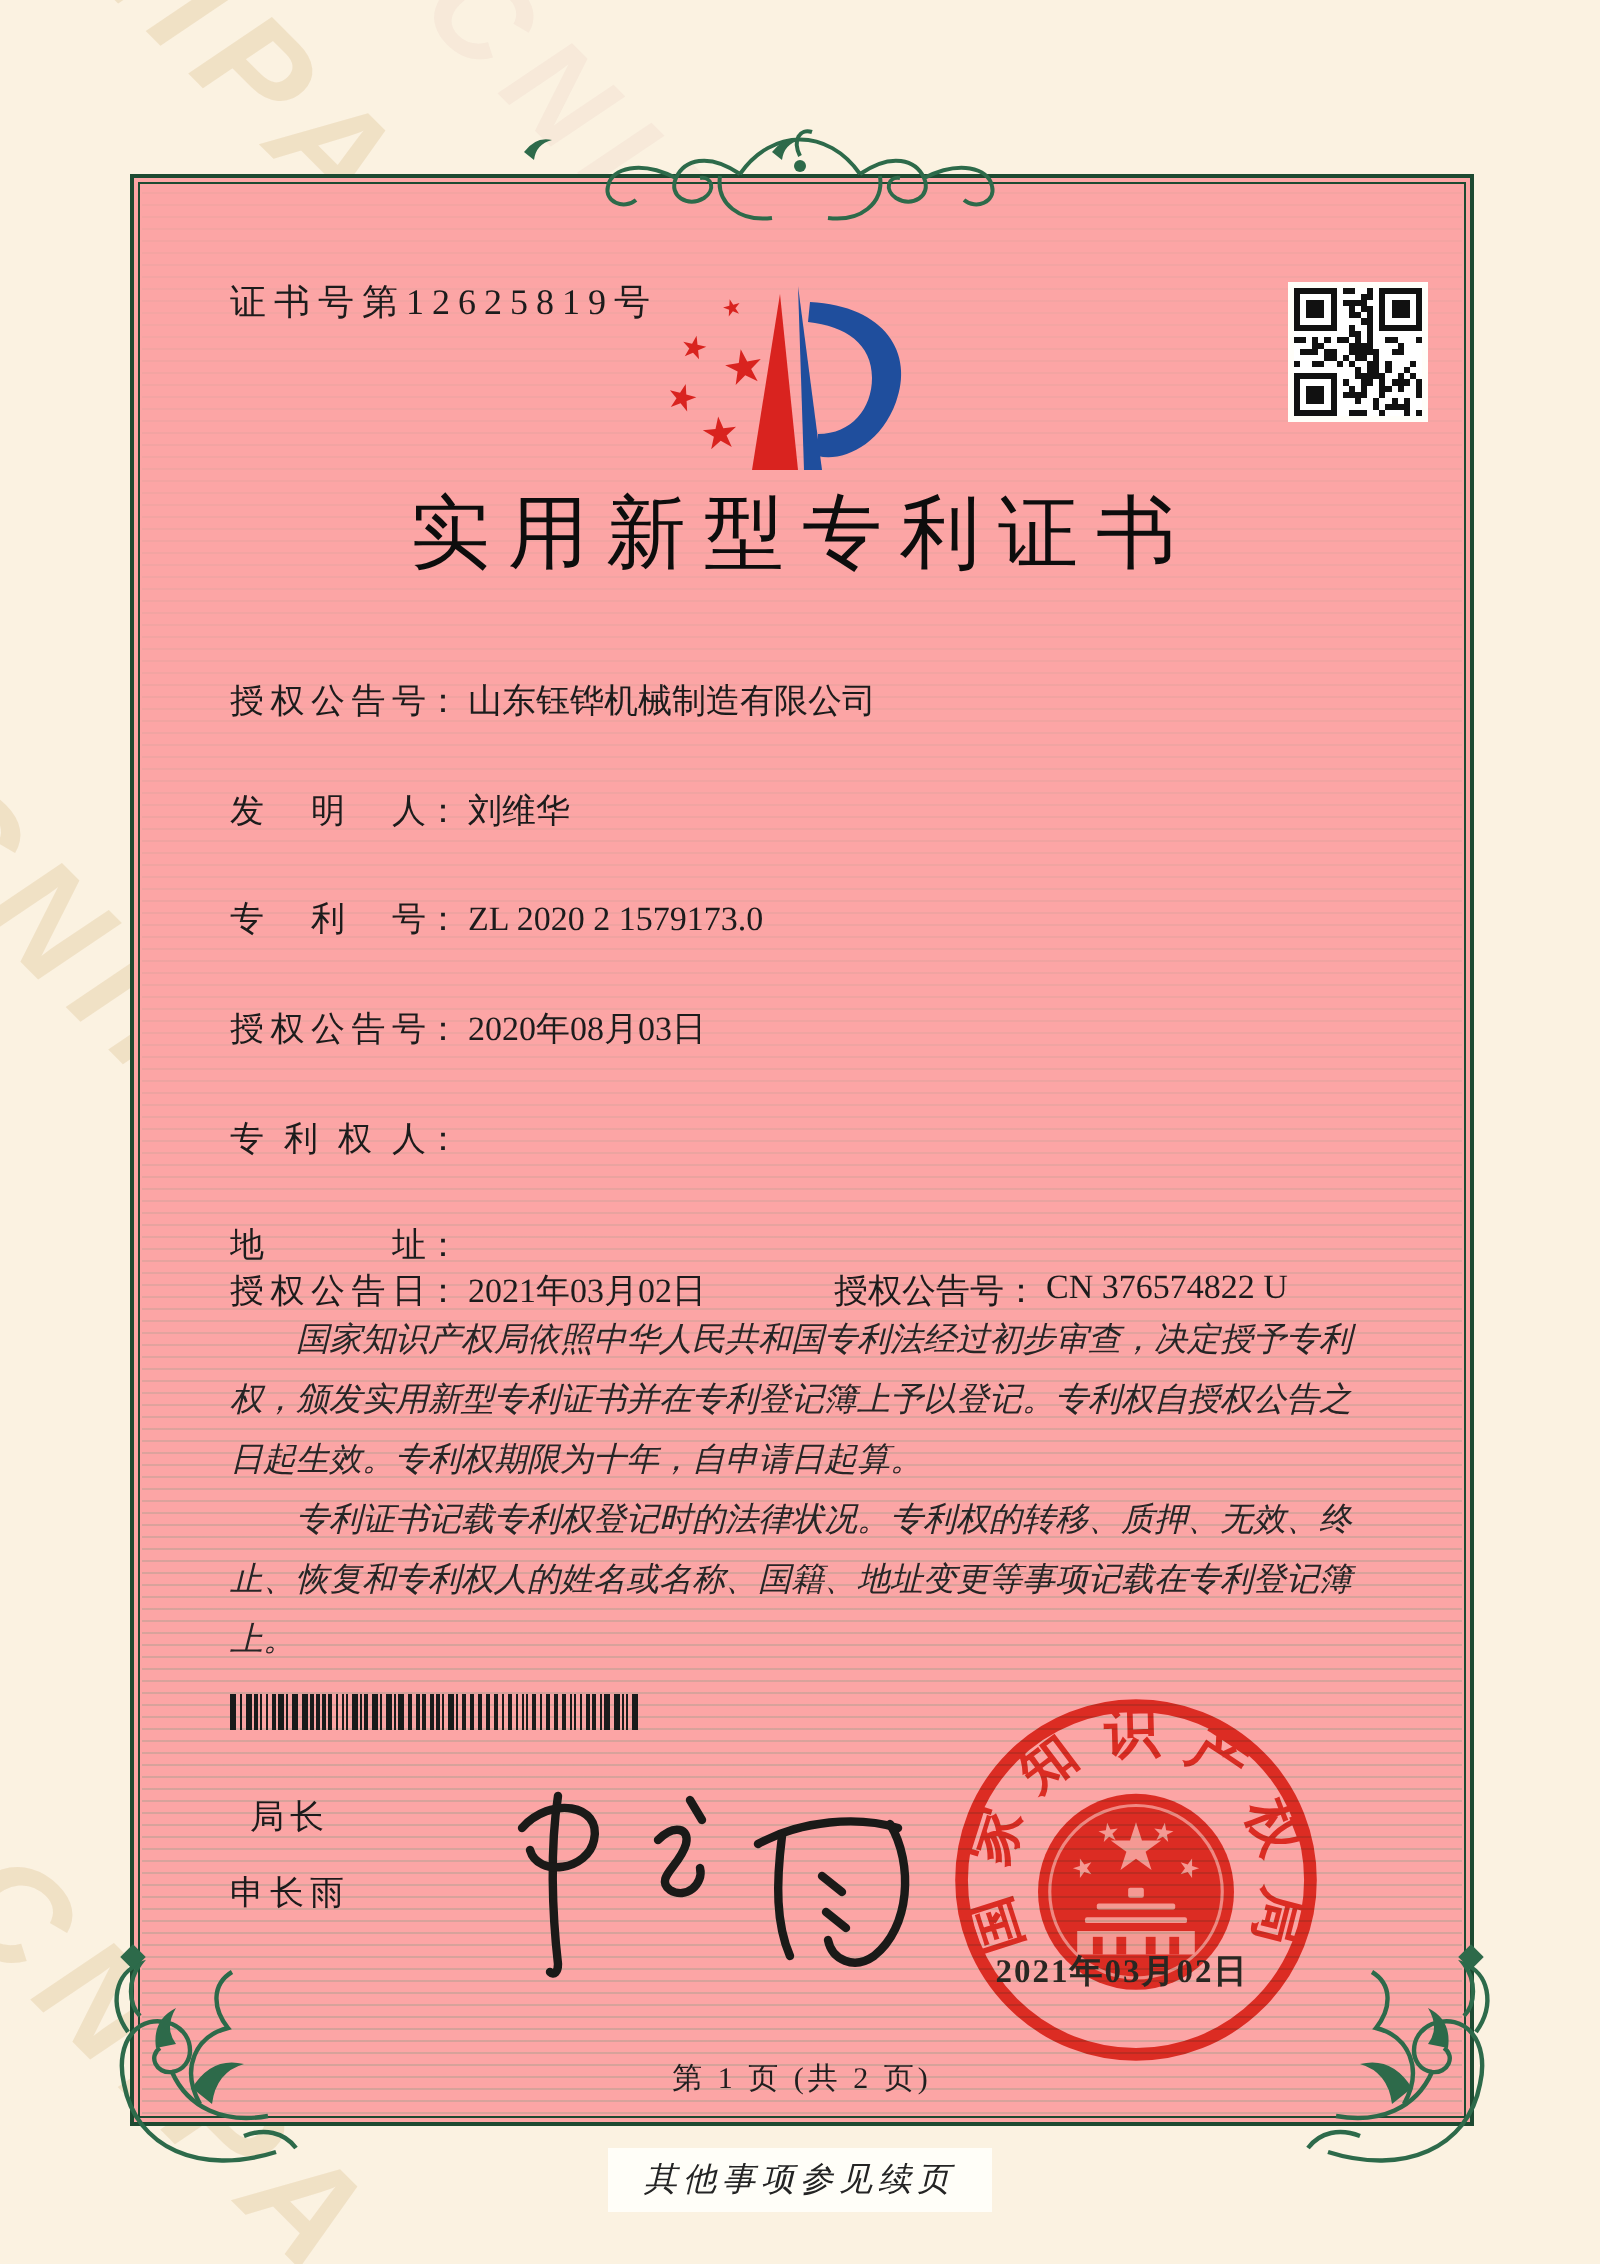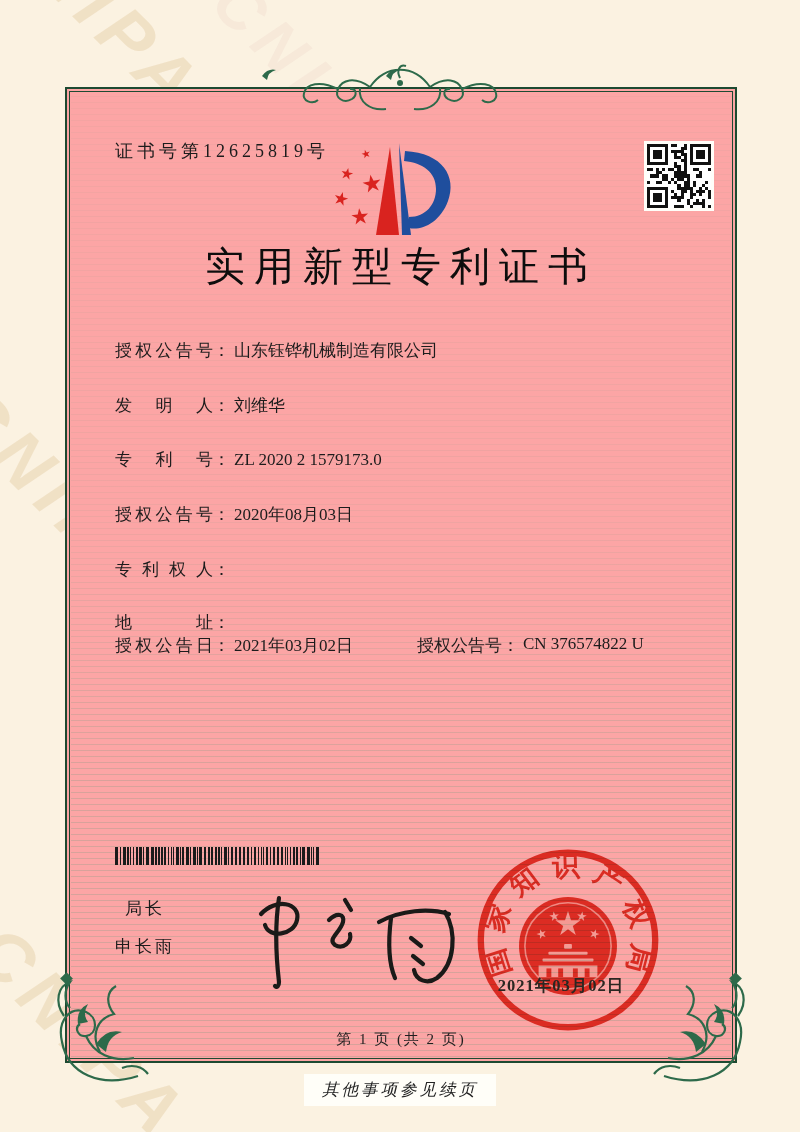--- a/index.html
+++ b/index.html
@@ -264,20 +264,24 @@
         <span class="colon">：</span>
       <span>2021年03月02日</span>
       <span class="pair2">
         <span>授权公告号</span>
           <span class="colon">：</span>
         <span>CN 376574822 U</span>
       </span>
     </div>
   </div>
 
+  <div class="paras">
+    <p>国家知识产权局依照中华人民共和国专利法经过初步审查，决定授予专利权，颁发实用新型专利证书并在专利登记簿上予以登记。专利权自授权公告之日起生效。专利权期限为十年，自申请日起算。</p>
+    <p>专利证书记载专利权登记时的法律状况。专利权的转移、质押、无效、终止、恢复和专利权人的姓名或名称、国籍、地址变更等事项记载在专利登记簿上。</p>
+  </div>
 
   <div class="barcode" id="barcode"><i style="width:3px;margin-right:2px"></i><i style="width:1px;margin-right:2px"></i><i style="width:3px;margin-right:1px"></i><i style="width:2px;margin-right:1px"></i><i style="width:1px;margin-right:2px"></i><i style="width:1px;margin-right:2px"></i><i style="width:2px;margin-right:1px"></i><i style="width:3px;margin-right:1px"></i><i style="width:1px;margin-right:2px"></i><i style="width:3px;margin-right:2px"></i><i style="width:3px;margin-right:1px"></i><i style="width:2px;margin-right:1px"></i><i style="width:2px;margin-right:1px"></i><i style="width:2px;margin-right:1px"></i><i style="width:2px;margin-right:2px"></i><i style="width:1px;margin-right:2px"></i><i style="width:1px;margin-right:1px"></i><i style="width:1px;margin-right:2px"></i><i style="width:3px;margin-right:1px"></i><i style="width:1px;margin-right:1px"></i><i style="width:2px;margin-right:2px"></i><i style="width:3px;margin-right:1px"></i><i style="width:1px;margin-right:2px"></i><i style="width:3px;margin-right:1px"></i><i style="width:1px;margin-right:1px"></i><i style="width:3px;margin-right:2px"></i><i style="width:2px;margin-right:2px"></i><i style="width:2px;margin-right:1px"></i><i style="width:2px;margin-right:2px"></i><i style="width:2px;margin-right:1px"></i><i style="width:2px;margin-right:1px"></i><i style="width:1px;margin-right:2px"></i><i style="width:3px;margin-right:1px"></i><i style="width:1px;margin-right:2px"></i><i style="width:2px;margin-right:2px"></i><i style="width:2px;margin-right:2px"></i><i style="width:2px;margin-right:2px"></i><i style="width:2px;margin-right:2px"></i><i style="width:2px;margin-right:2px"></i><i style="width:1px;margin-right:2px"></i><i style="width:2px;margin-right:2px"></i><i style="width:1px;margin-right:2px"></i><i style="width:1px;margin-right:1px"></i><i style="width:1px;margin-right:2px"></i><i style="width:2px;margin-right:2px"></i><i style="width:1px;margin-right:2px"></i><i style="width:2px;margin-right:2px"></i><i style="width:2px;margin-right:2px"></i><i style="width:2px;margin-right:2px"></i><i style="width:1px;margin-right:1px"></i><i style="width:1px;margin-right:2px"></i><i style="width:1px;margin-right:2px"></i><i style="width:2px;margin-right:1px"></i><i style="width:2px;margin-right:2px"></i><i style="width:1px;margin-right:1px"></i><i style="width:3px;margin-right:2px"></i><i style="width:3px;margin-right:1px"></i><i style="width:1px;margin-right:1px"></i><i style="width:1px;margin-right:2px"></i><i style="width:3px;margin-right:1px"></i></div>
 
   <div class="sig-block">
     <div>局长</div>
     <div>申长雨</div>
   </div>
   <svg class="sig-svg" width="250" height="112" viewBox="0 0 250 112">
     <g fill="none" stroke="#1a1a18" stroke-width="4.2" stroke-linecap="round" stroke-linejoin="round">
       <path d="M62,16 C58,42 59,74 62,100 C62,104 60,106 58,104"></path>

